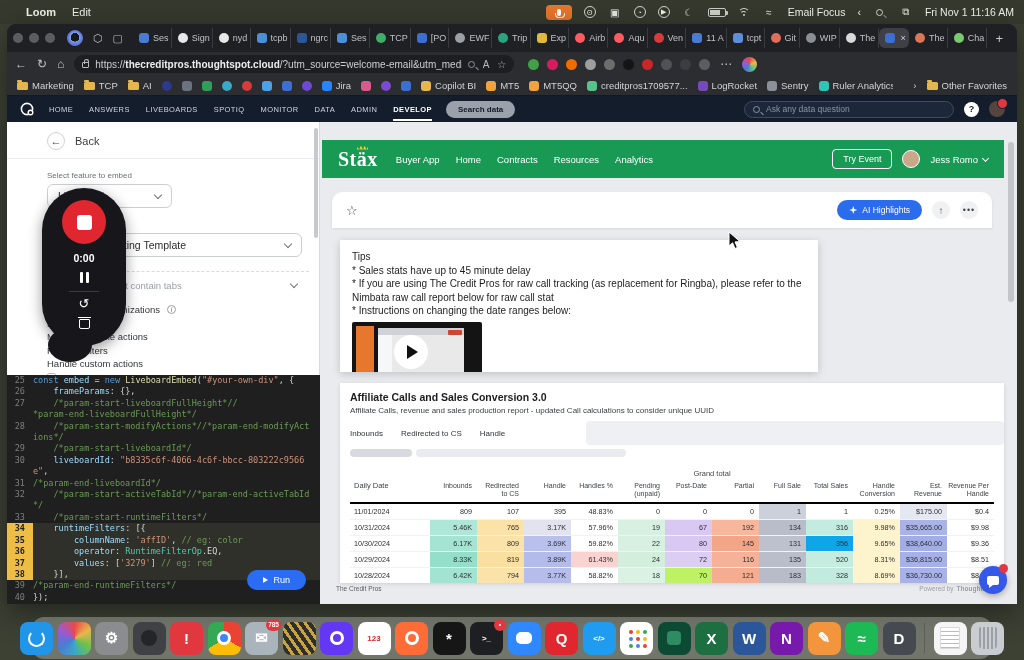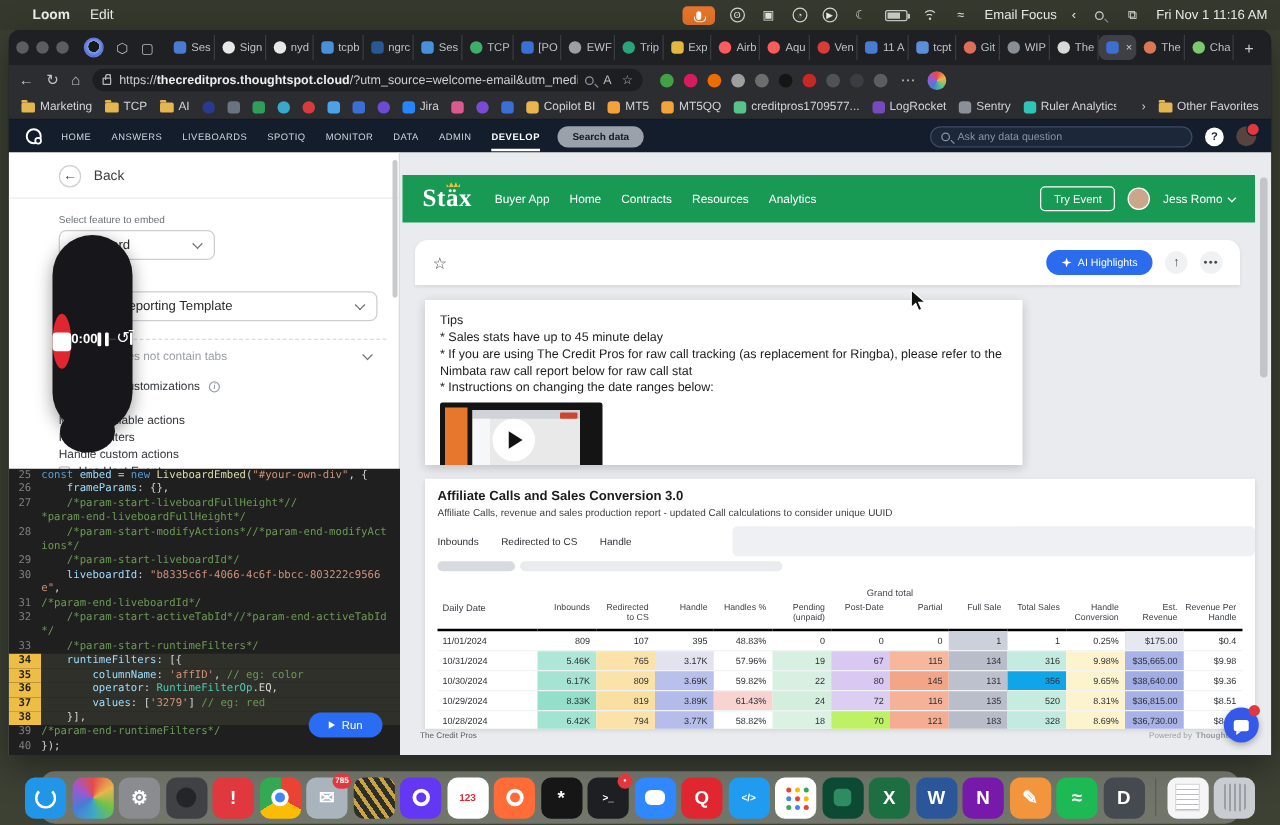--- a/index.html
+++ b/index.html
@@ -175,22 +175,22 @@
   .lb-footer { position:absolute; left:16px; top:463px; right:20px; display:flex; font-size:6.5px; color:#5a5d62; }
   .powered { margin-left:auto; color:#9a9da2; display:flex; gap:3px; align-items:center; }
   .pv-scroll { position:absolute; right:3px; top:20px; width:6px; height:160px; background:#c2c4c8; border-radius:3px; }
   .chat-bubble { position:absolute; right:10px; top:444px; width:28px; height:28px; border-radius:50%; background:#3558e8;
     display:flex; align-items:center; justify-content:center; box-shadow:0 2px 6px rgba(0,0,0,.3); }
   .chat-glyph { width:12px; height:9px; background:#fff; border-radius:2px; position:relative; }
   .chat-glyph::after { content:""; position:absolute; left:2px; bottom:-3px; width:0; height:0; border-top:3px solid #fff; border-right:4px solid transparent; }
   .chat-badge { position:absolute; right:-1px; top:-2px; width:9px; height:9px; border-radius:50%; background:#e0383e; }
 
   
-  .loomwidget { position:absolute; left:42px; top:188px; width:64px; height:158px; background:#17171b; border-radius:42px;
-    z-index:30; display:flex; align-items:center; box-shadow:0 4px 14px rgba(0,0,0,.4); }
+  .loomwidget { position:absolute; left:42px; top:188px; width:84px; height:158px; background:#17171b; border-radius:42px;
+    z-index:30; display:flex; flex-direction:column; align-items:center; box-shadow:0 4px 14px rgba(0,0,0,.4); }
   .loomwidget::after { content:""; position:absolute; left:6px; bottom:-16px; width:44px; height:34px; background:#17171b;
     border-radius:50%; }
   .stop-btn { margin-top:12px; width:44px; height:44px; border-radius:50%; background:#e0262e; display:flex; align-items:center; justify-content:center; }
   .stop-sq { width:15px; height:15px; background:#fff; border-radius:3px; }
   .loom-time { color:#fff; font-size:10.5px; font-weight:bold; margin-top:8px; }
   .pause { margin-top:8px; display:flex; gap:3px; }
   .pause i { width:3px; height:11px; background:#fff; border-radius:1px; }
   .loom-div { width:30px; height:1px; background:#3a3a40; margin-top:8px; }
   .loom-restart { color:#fff; font-size:13px; margin-top:4px; }
   .loom-trash { margin-top:6px; width:11px; height:12px; position:relative; }
@@ -727,21 +727,21 @@
                 <span class="cell">$0.4</span>
               </div>
               <div class="grid drow">
                 <span class="cell first">10/31/2024</span>
                 <span class="cell" style="background: rgb(174, 231, 216);">5.46K</span>
                 <span class="cell" style="background: rgb(250, 226, 168);">765</span>
                 <span class="cell" style="background: rgb(226, 227, 238);">3.17K</span>
                 <span class="cell">57.96%</span>
                 <span class="cell" style="background: rgb(216, 240, 226);">19</span>
                 <span class="cell" style="background: rgb(217, 200, 242);">67</span>
-                <span class="cell" style="background: rgb(246, 183, 156);">115</span>
+                <span class="cell" style="background: rgb(246, 183, 156);">192</span>
                 <span class="cell" style="background: rgb(185, 189, 202);">134</span>
                 <span class="cell" style="background: rgb(196, 235, 223);">316</span>
                 <span class="cell" style="background: rgb(253, 243, 205);">9.98%</span>
                 <span class="cell" style="background: rgb(169, 179, 232);">$35,665.00</span>
                 <span class="cell">$9.98</span>
               </div>
               <div class="grid drow">
                 <span class="cell first">10/30/2024</span>
                 <span class="cell" style="background: rgb(165, 228, 210);">6.17K</span>
                 <span class="cell" style="background: rgb(250, 226, 168);">809</span>

